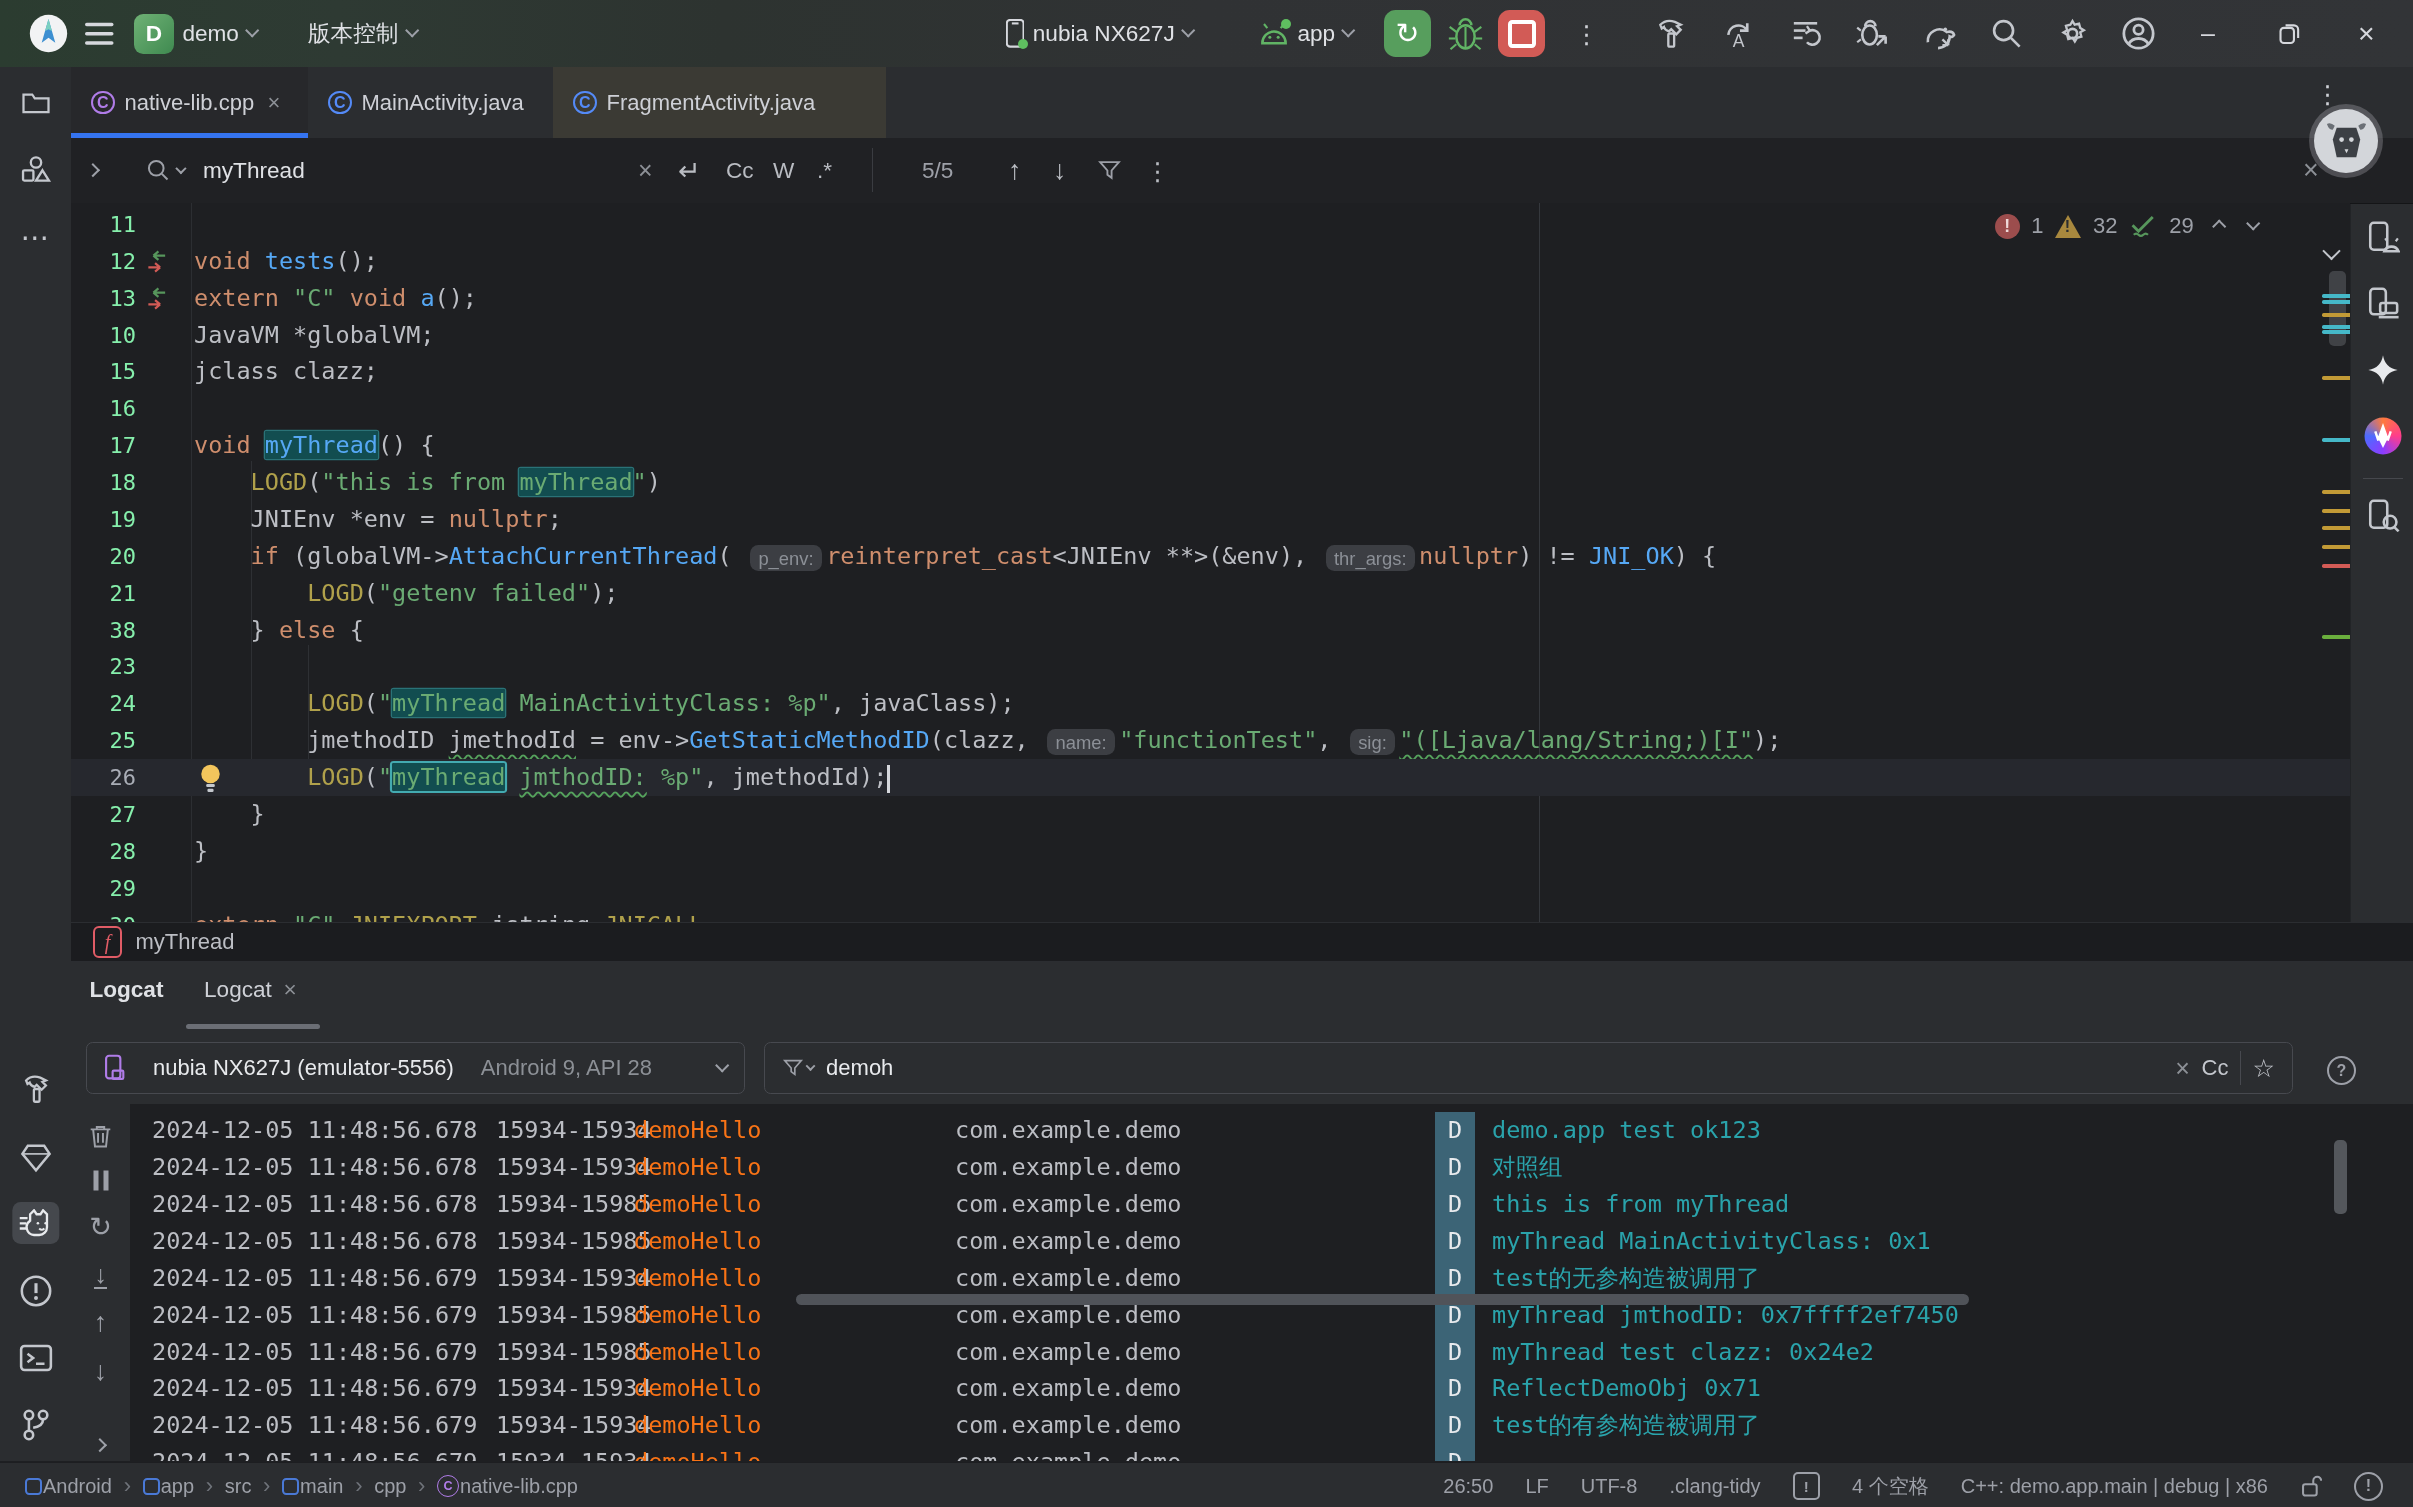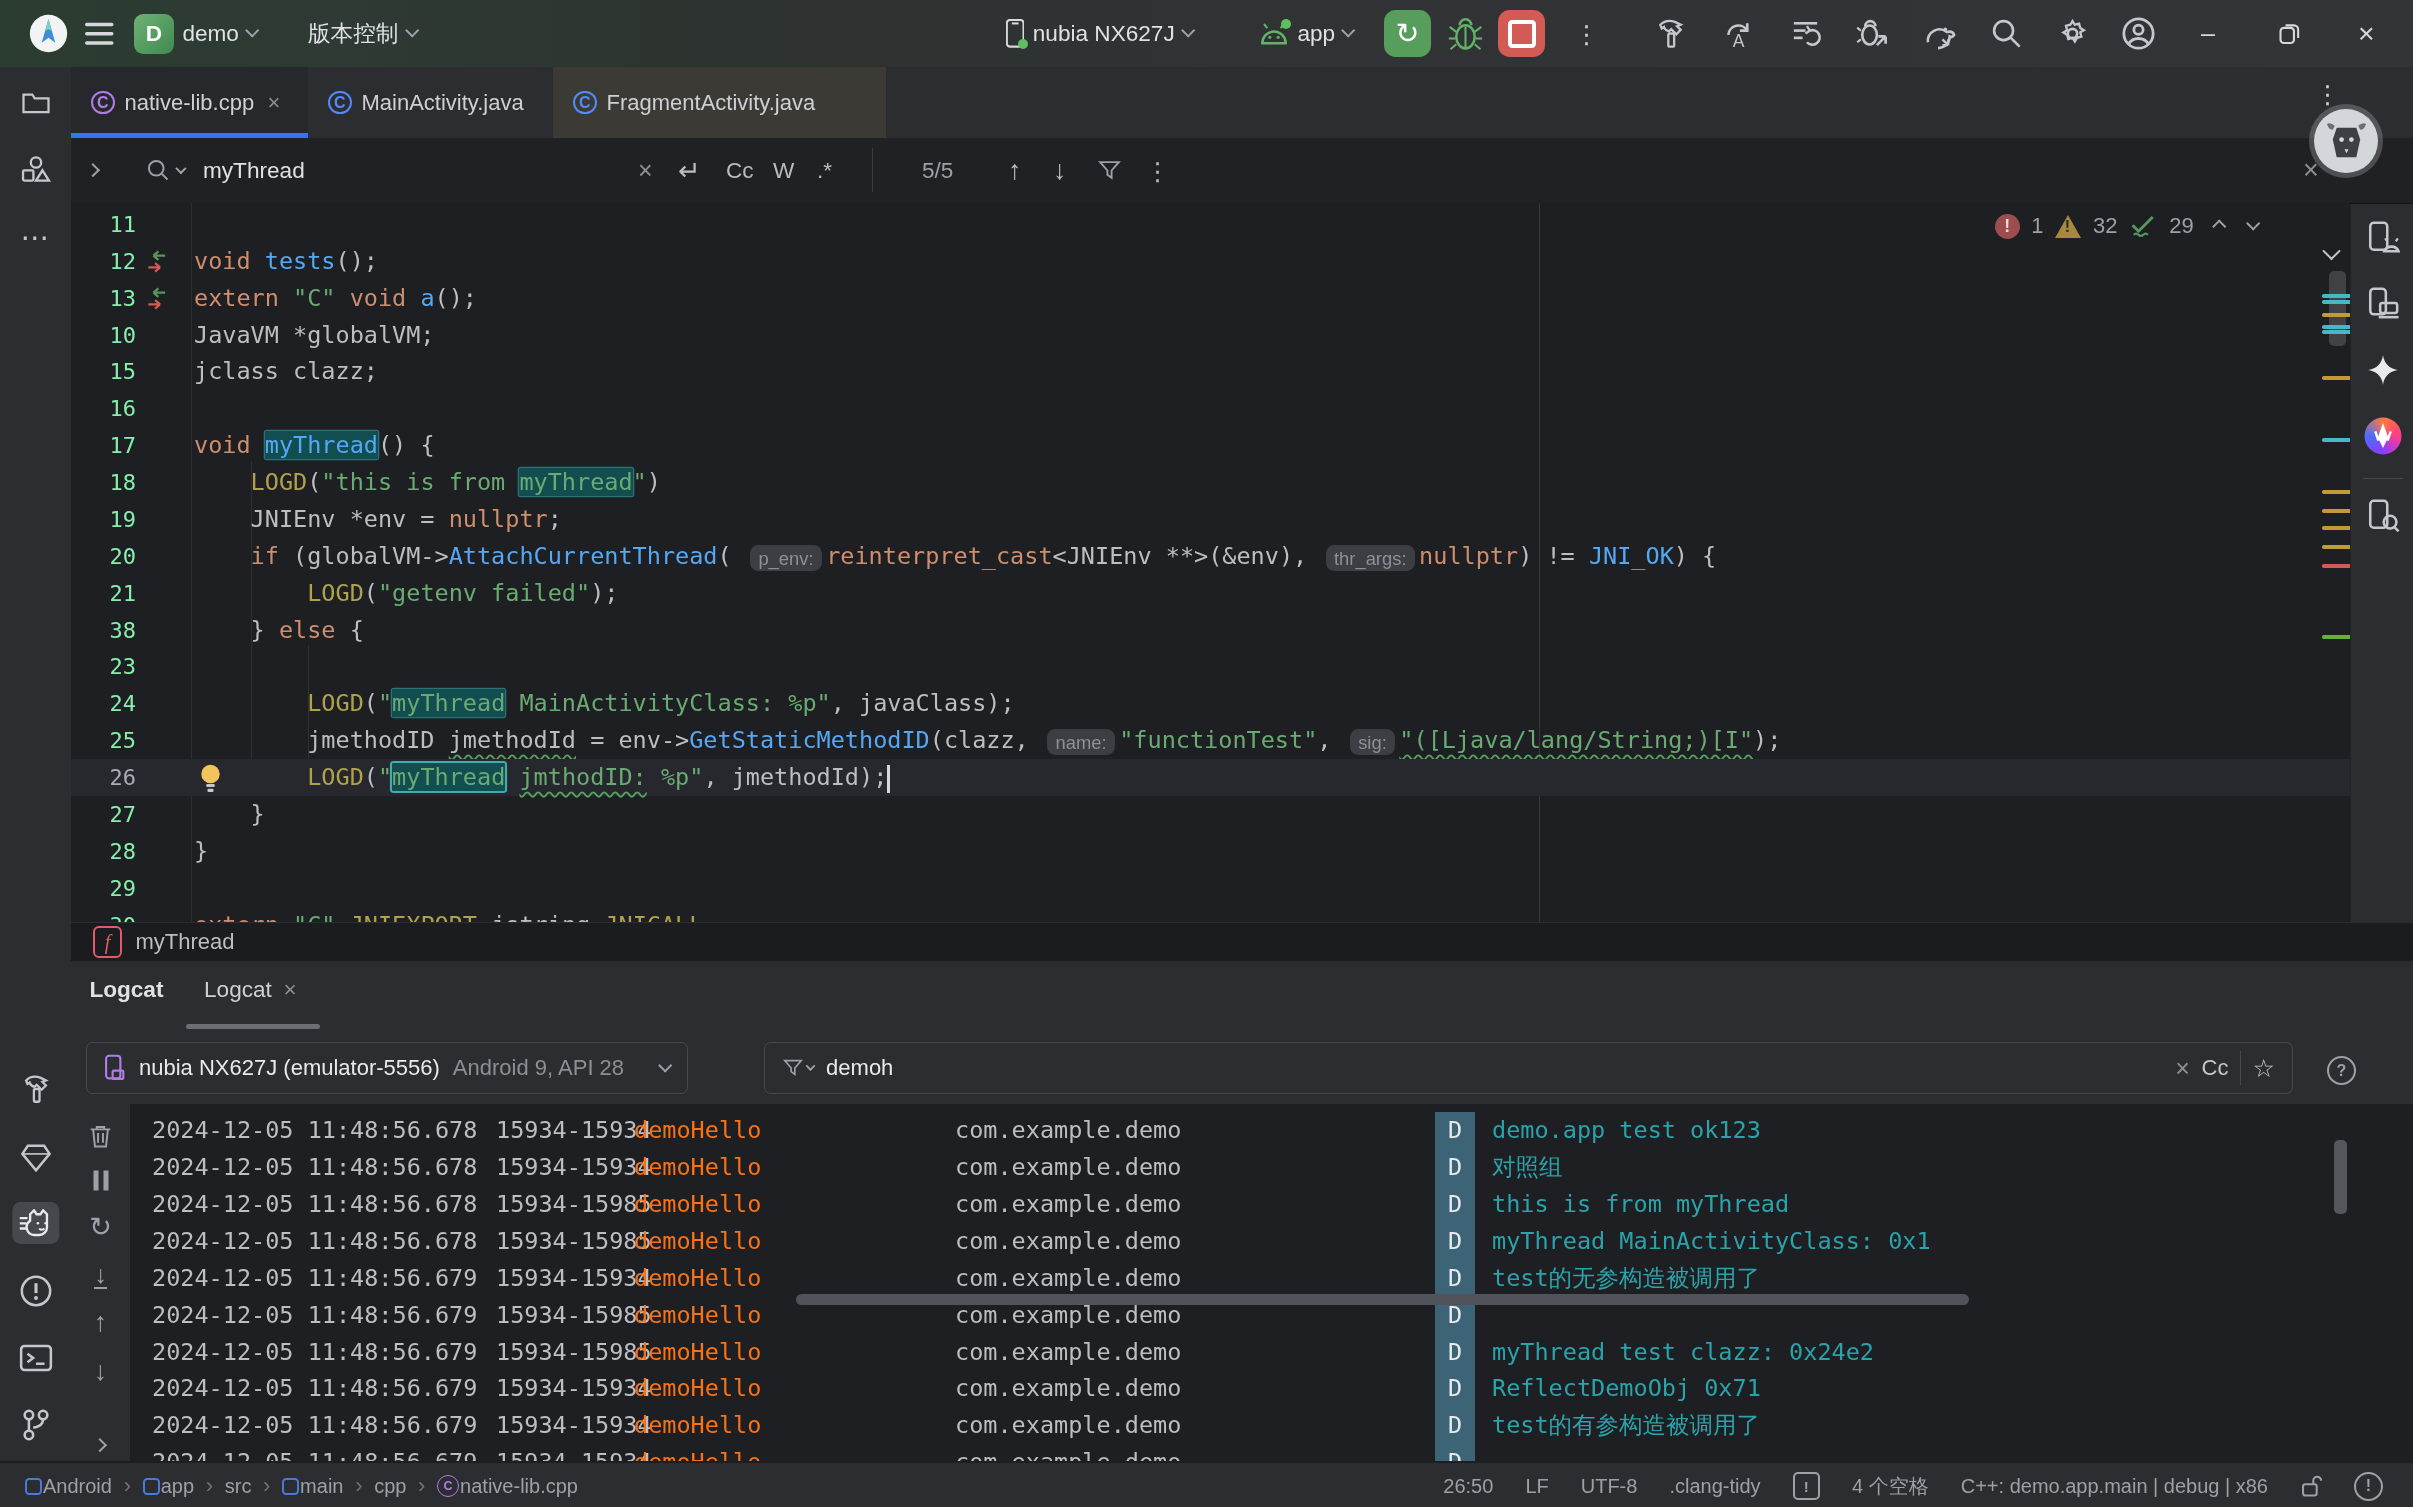--- a/index.html
+++ b/index.html
@@ -493,21 +493,21 @@
 </div>
 
 <div class="abs logcat">
   <div class="lc-title">Logcat</div>
   <div class="lc-tab">
     <span>Logcat</span>
     <span style="color:#8c9096">×</span>
   </div>
   <div class="lc-underline"></div>
 
-  <div class="lc-box" style="left:15px;width:602px;padding:16px 17px;gap:13px">
+  <div class="lc-box" style="left:15px;width:659px;padding:16px 17px;gap:27px">
     <svg width="22" height="28.5" viewBox="0 0 18 24">
       <rect x="1.5" y="1.5" width="12" height="19" rx="2.5" fill="none" stroke="#b07ce8" stroke-width="1.8"></rect>
       <rect x="7" y="14" width="9" height="7" rx="1" fill="none" stroke="#b07ce8" stroke-width="1.8"></rect>
       </svg>
     <span style="color:#e8eaed">nubia NX627J (emulator-5556)</span>
     <span style="color:#8c9096">Android 9, API 28</span>
     <span class="cv cv-d" style="margin-left:auto"></span>
   </div>
   <div class="lc-box" style="left:693px;width:1529px;padding:0 17px;gap:11.7px">
     <span style="display:flex;align-items:center;gap:3.4px">
@@ -538,21 +538,21 @@
     <span style="font-size:27px">↓</span>
     <span class="cv cv-r" style="margin-top:34px"></span>
   </div>
 
   <div class="logrows">
       <div class="log-row" style="top: 8.4px;"><span class="lr lr-time">2024-12-05 11:48:56.678</span><span class="lr lr-pid">15934-15934</span><span class="lr lr-tag">demoHello</span><span class="lr lr-app">com.example.demo</span><span class="lr lr-d">D</span><span class="lr lr-msg">demo.app test ok123</span></div>
       <div class="log-row" style="top: 45px;"><span class="lr lr-time">2024-12-05 11:48:56.678</span><span class="lr lr-pid">15934-15934</span><span class="lr lr-tag">demoHello</span><span class="lr lr-app">com.example.demo</span><span class="lr lr-d">D</span><span class="lr lr-msg">对照组</span></div>
       <div class="log-row" style="top: 82px;"><span class="lr lr-time">2024-12-05 11:48:56.678</span><span class="lr lr-pid">15934-15985</span><span class="lr lr-tag">demoHello</span><span class="lr lr-app">com.example.demo</span><span class="lr lr-d">D</span><span class="lr lr-msg">this is from myThread</span></div>
       <div class="log-row" style="top: 119px;"><span class="lr lr-time">2024-12-05 11:48:56.678</span><span class="lr lr-pid">15934-15985</span><span class="lr lr-tag">demoHello</span><span class="lr lr-app">com.example.demo</span><span class="lr lr-d">D</span><span class="lr lr-msg">myThread MainActivityClass: 0x1</span></div>
       <div class="log-row" style="top: 156px;"><span class="lr lr-time">2024-12-05 11:48:56.679</span><span class="lr lr-pid">15934-15934</span><span class="lr lr-tag">demoHello</span><span class="lr lr-app">com.example.demo</span><span class="lr lr-d">D</span><span class="lr lr-msg">test的无参构造被调用了</span></div>
-      <div class="log-row" style="top: 193px;"><span class="lr lr-time">2024-12-05 11:48:56.679</span><span class="lr lr-pid">15934-15985</span><span class="lr lr-tag">demoHello</span><span class="lr lr-app">com.example.demo</span><span class="lr lr-d">D</span></div>
+      <div class="log-row" style="top: 193px;"><span class="lr lr-time">2024-12-05 11:48:56.679</span><span class="lr lr-pid">15934-15985</span><span class="lr lr-tag">demoHello</span><span class="lr lr-app">com.example.demo</span><span class="lr lr-d">D</span><span class="lr lr-msg">myThread jmthodID: 0x7ffff2ef7450</span></div>
       <div class="log-row" style="top: 230px;"><span class="lr lr-time">2024-12-05 11:48:56.679</span><span class="lr lr-pid">15934-15985</span><span class="lr lr-tag">demoHello</span><span class="lr lr-app">com.example.demo</span><span class="lr lr-d">D</span><span class="lr lr-msg">myThread test clazz: 0x24e2</span></div>
       <div class="log-row" style="top: 266px;"><span class="lr lr-time">2024-12-05 11:48:56.679</span><span class="lr lr-pid">15934-15934</span><span class="lr lr-tag">demoHello</span><span class="lr lr-app">com.example.demo</span><span class="lr lr-d">D</span><span class="lr lr-msg">ReflectDemoObj 0x71</span></div>
       <div class="log-row" style="top: 303px;"><span class="lr lr-time">2024-12-05 11:48:56.679</span><span class="lr lr-pid">15934-15934</span><span class="lr lr-tag">demoHello</span><span class="lr lr-app">com.example.demo</span><span class="lr lr-d">D</span><span class="lr lr-msg">test的有参构造被调用了</span></div>
       <div class="log-row" style="top: 340px;"><span class="lr lr-time">2024-12-05 11:48:56.679</span><span class="lr lr-pid">15934-15934</span><span class="lr lr-tag">demoHello</span><span class="lr lr-app">com.example.demo</span><span class="lr lr-d">D</span><span class="lr lr-msg"></span></div>
     </div>
   <div class="hthumb" style="left:725px"></div>
   <div class="vthumb2" style="left:2263px;top:178px"></div>
 </div>
 
 <div class="abs statusbar">

